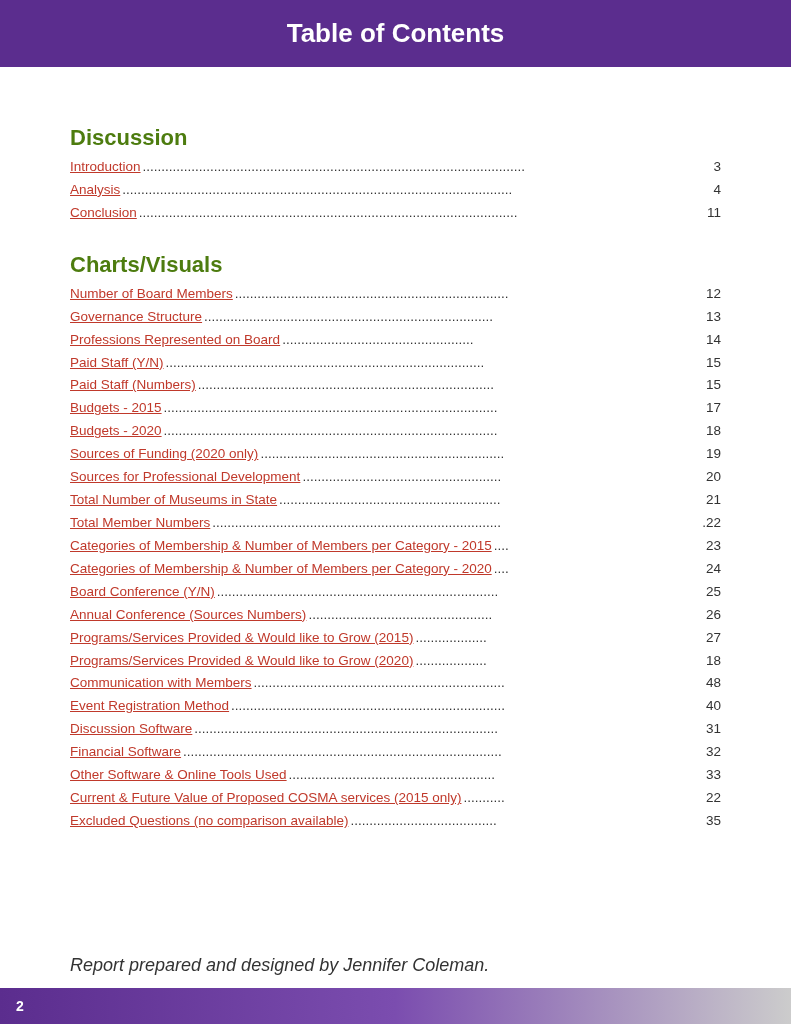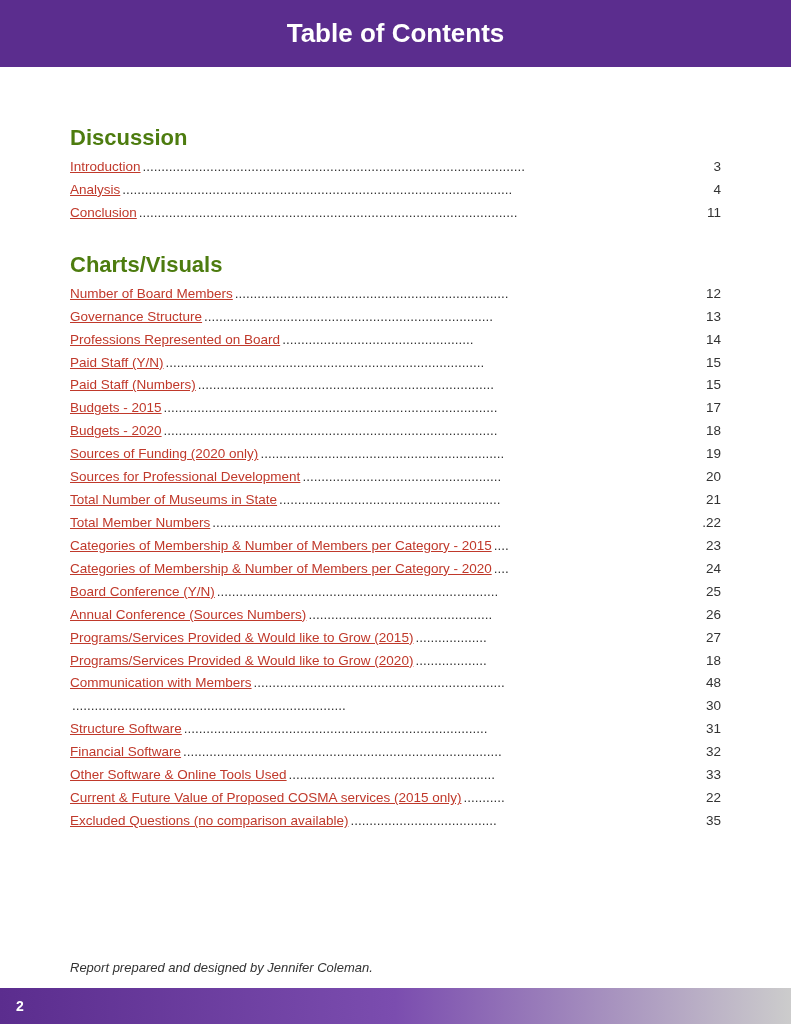--- a/index.html
+++ b/index.html
@@ -84,21 +84,21 @@
 
     .footer {
       position: absolute;
       bottom: 48px;
       left: 70px;
       right: 70px;
     }
 
     .footer-text {
       font-style: italic;
-      font-size: 13px;
+      font-size: 18px;
       color: #333;
       font-family: Arial, sans-serif;
     }
 
     .bottom-bar {
       position: absolute;
       bottom: 0;
       left: 0;
       right: 0;
       height: 36px;
@@ -242,25 +242,26 @@
             <span class="toc-link">Programs/Services Provided &amp; Would like to Grow (2020)</span>
             <span class="toc-dots">...................</span>
             <span class="toc-page">18</span>
           </div>
           <div class="toc-entry">
             <span class="toc-link">Communication with Members</span>
             <span class="toc-dots">...................................................................</span>
             <span class="toc-page">48</span>
           </div>
           <div class="toc-entry">
+            <span class="toc-link">Event Registration Method</span>
             <span class="toc-dots">.........................................................................</span>
-            <span class="toc-page">30</span>
-          </div>
-          <div class="toc-entry">
-            <span class="toc-link">Structure Software</span>
+            <span class="toc-page">40</span>
+          </div>
+          <div class="toc-entry">
+            <span class="toc-link">Discussion Software</span>
             <span class="toc-dots">.................................................................................</span>
             <span class="toc-page">31</span>
           </div>
           <div class="toc-entry">
             <span class="toc-link">Financial Software</span>
             <span class="toc-dots">.....................................................................................</span>
             <span class="toc-page">32</span>
           </div>
           <div class="toc-entry">
             <span class="toc-link">Other Software &amp; Online Tools Used</span>

